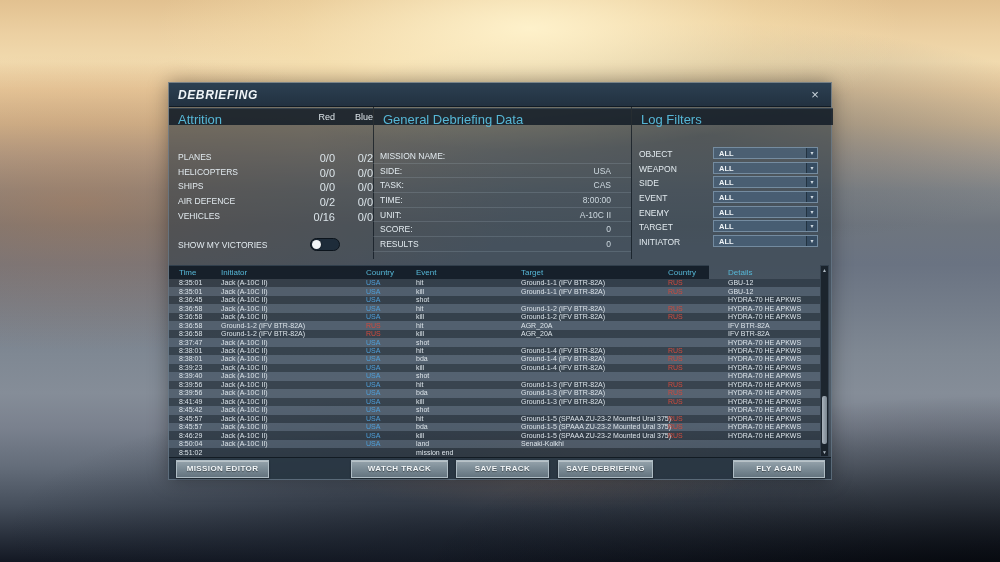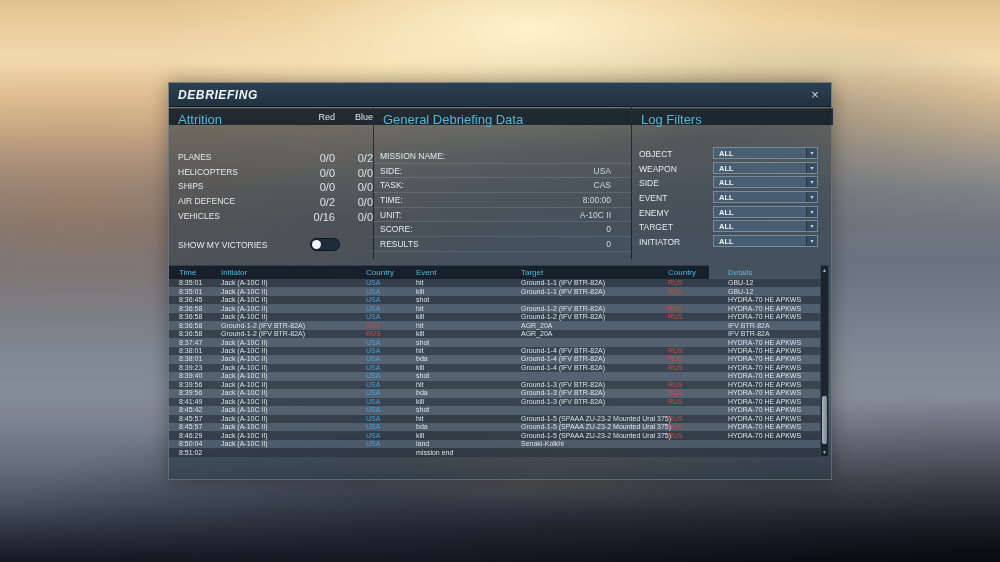--- a/index.html
+++ b/index.html
@@ -490,15 +490,22 @@
       <span></span>
       <span></span>
     </div>
       </div>
     <div class="scrollbar">
       <div class="sb-arrow sb-up">▲</div>
       <div class="sb-thumb"></div>
       <div class="sb-arrow sb-down">▼</div>
     </div>
 
+    <div class="btn-bar">
+        <div class="btn" data-btn="mission-editor">MISSION EDITOR</div>
+        <div class="btn" data-btn="watch-track">WATCH TRACK</div>
+        <div class="btn" data-btn="save-track">SAVE TRACK</div>
+        <div class="btn" data-btn="save-debriefing">SAVE DEBRIEFING</div>
+        <div class="btn" data-btn="fly-again">FLY AGAIN</div>
+      </div>
 
   </div>
 </div>
 
 </body></html>

